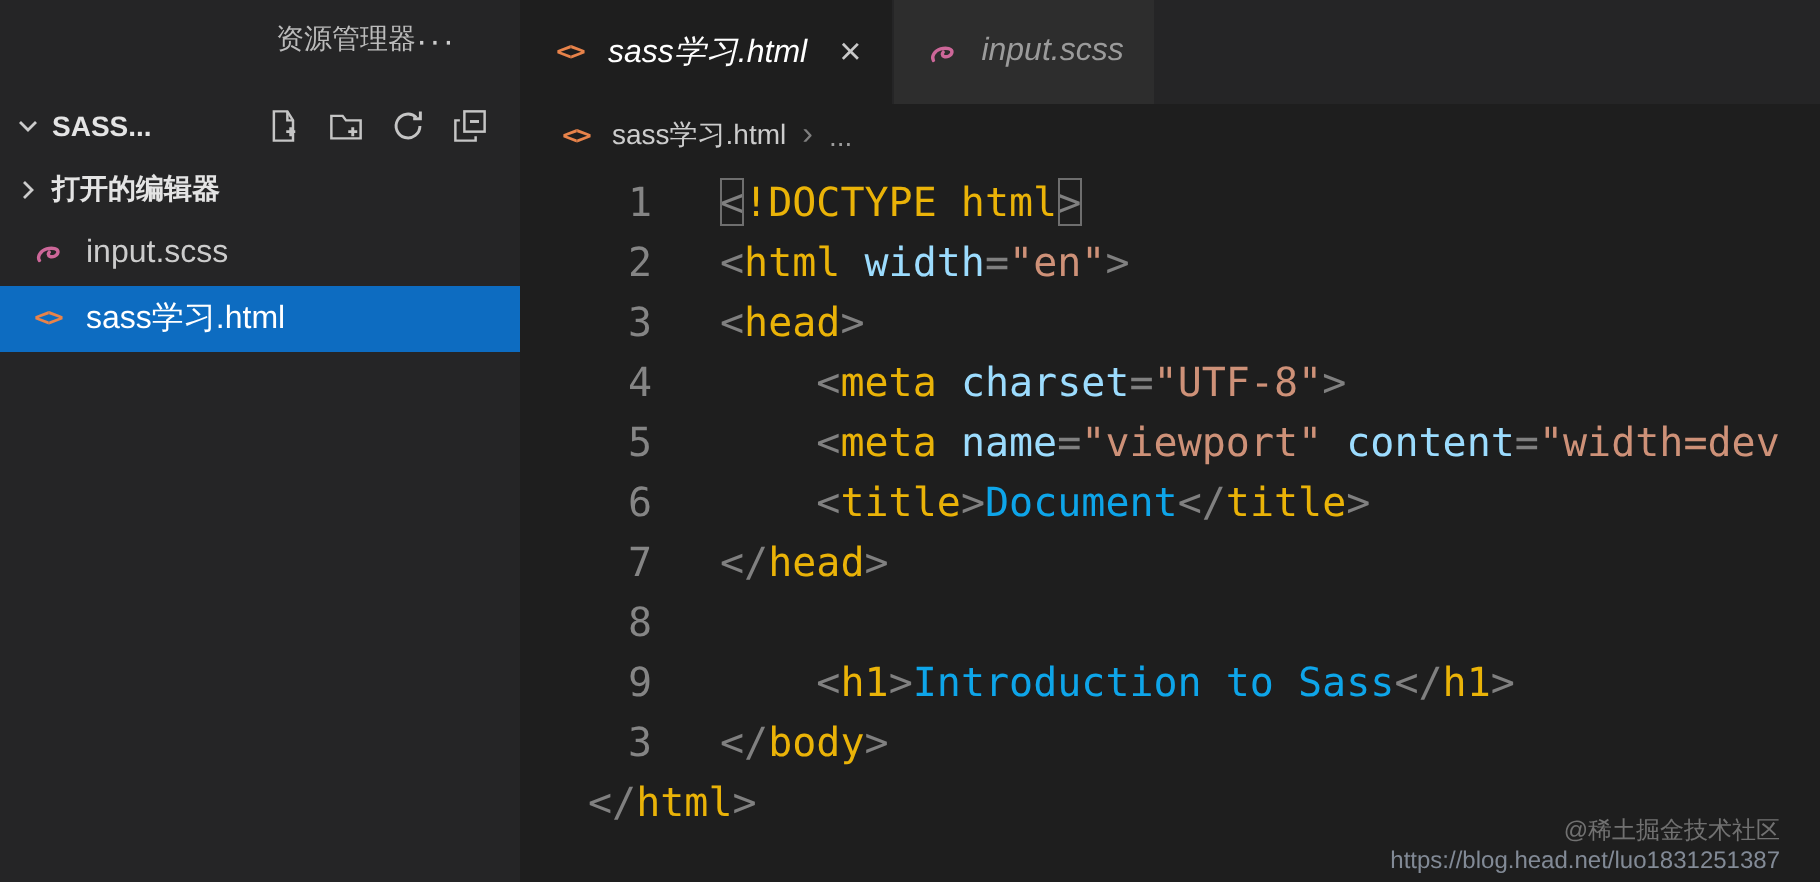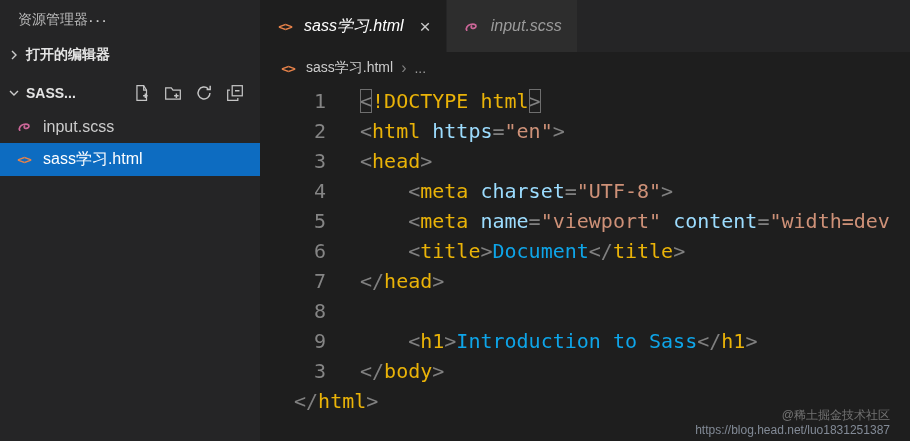--- a/index.html
+++ b/index.html
@@ -2,21 +2,21 @@
 <html><head>
 <meta charset="utf-8">
 <style>
   *{box-sizing:border-box;margin:0;padding:0}
   html,body{width:910px;height:441px;overflow:hidden}
   body{background:#1e1e1e;font-family:"Liberation Sans","DejaVu Sans",sans-serif;position:relative}
   .app{display:flex;width:100%;height:100%}
 
   
   .sidebar{width:260px;min-width:260px;background:#252526;color:#cccccc;display:flex;flex-direction:column}
-  .sb-header{height:40px;display:flex;align-items:center;justify-content:flex-start;padding:0 18px}
+  .sb-header{height:40px;display:flex;align-items:center;justify-content:flex-end;padding:0 32px}
   .sb-title{font-size:14px;color:#bbbbbb}
   .sb-more{font-size:17px;color:#cccccc;letter-spacing:1px;cursor:pointer;line-height:1}
   .sb-row{display:flex;align-items:center;height:30px;font-weight:bold;font-size:14px;color:#e4e4e4;padding-left:6px;gap:4px;cursor:pointer}
   .sb-row.ws{height:34px;margin-top:6px}
   .chev{width:16px;height:16px;flex:none}
   .ws-actions{margin-left:auto;display:flex;align-items:center;gap:13px;padding-right:16px}
   .action-icon{width:18px;height:18px;cursor:pointer}
   .file-row{display:flex;align-items:center;height:33px;padding-left:14px;gap:9px;font-size:16px;color:#cccccc;cursor:pointer}
   .file-row.selected{background:#0d6cc1;color:#ffffff}
   .fi{width:20px;text-align:center;flex:none;display:inline-flex;justify-content:center;align-items:center}
@@ -54,27 +54,20 @@
 <body>
 
 <div class="app">
 
   <aside class="sidebar">
     <div class="sb-header">
       <span class="sb-title">资源管理器</span>
       <span class="sb-more">···</span>
     </div>
 
-    <div class="sb-row">
-      <svg class="chev" viewBox="0 0 16 16">
-        <path d="M6 4l4 4-4 4" fill="none" stroke="#cccccc" stroke-width="1.4"></path>
-      </svg>
-      <span>打开的编辑器</span>
-    </div>
-
     <div class="sb-row ws">
       <svg class="chev" viewBox="0 0 16 16">
         <path d="M4 6l4 4 4-4" fill="none" stroke="#cccccc" stroke-width="1.4"></path>
       </svg>
       <span>SASS...</span>
       <span class="ws-actions">
         <svg class="action-icon" viewBox="0 0 16 16" fill="none" stroke="#c5c5c5" stroke-width="1.1">
           <path d="M9.5 1.5H3.5v13h8.5V5.5z"></path>
             <path d="M9.5 1.5v4h2.5"></path>
             <path d="M11 8.5v4M9 10.5h4" stroke-width="1.3"></path>
@@ -86,20 +79,27 @@
         <svg class="action-icon" viewBox="0 0 16 16" fill="none" stroke="#c5c5c5" stroke-width="1.3">
           <path d="M13.3 8a5.3 5.3 0 1 1-1.6-3.8"></path>
             <path d="M13.5 1.6v3.2h-3.2"></path>
         </svg>
         <svg class="action-icon" viewBox="0 0 16 16" fill="none" stroke="#c5c5c5" stroke-width="1.1">
           <rect x="5.5" y="1.5" width="9" height="9"></rect>
             <path d="M8 6h4" stroke-width="1.3"></path>
             <path d="M3.5 5.5h-2v9h9v-2"></path>
         </svg>
       </span>
+    </div>
+
+    <div class="sb-row">
+      <svg class="chev" viewBox="0 0 16 16">
+        <path d="M6 4l4 4-4 4" fill="none" stroke="#cccccc" stroke-width="1.4"></path>
+      </svg>
+      <span>打开的编辑器</span>
     </div>
 
     <div class="file-row">
       <span class="fi">
         <svg width="17" height="17" viewBox="0 0 16 16">
             <path d="M3.5 11.5c-1.2-1.8.6-4.6 3.4-5.4 2.7-.8 5.6-.2 5.3 1.7-.3 1.7-2.6 2.3-3.8 1.8-.9-.4-.9-1.4-.3-2" fill="none" stroke="#cd6799" stroke-width="1.6" stroke-linecap="round"></path>
           </svg>
       </span>
       <span class="file-name">input.scss</span>
     </div>
@@ -130,21 +130,21 @@
 
     <div class="breadcrumb">
       <span class="fi html-glyph">&lt;&gt;</span>
       <span class="bc-file">sass学习.html</span>
       <span class="bc-sep">›</span>
       <span class="bc-more">...</span>
     </div>
 
     <div class="code-area">
         <div class="code-line"><span class="ln">1</span><span class="code"><span class="tk-punct match">&lt;</span><span class="tk-tag">!DOCTYPE</span><span class="tk-tag"> html</span><span class="tk-punct match">&gt;</span></span></div>
-        <div class="code-line"><span class="ln">2</span><span class="code"><span class="tk-punct">&lt;</span><span class="tk-tag">html</span><span class="tk-txt"> </span><span class="tk-attr">https</span><span class="tk-punct">=</span><span class="tk-str">"en"</span><span class="tk-punct">&gt;</span></span></div>
+        <div class="code-line"><span class="ln">2</span><span class="code"><span class="tk-punct">&lt;</span><span class="tk-tag">html</span><span class="tk-txt"> </span><span class="tk-attr">width</span><span class="tk-punct">=</span><span class="tk-str">"en"</span><span class="tk-punct">&gt;</span></span></div>
         <div class="code-line"><span class="ln">3</span><span class="code"><span class="tk-punct">&lt;</span><span class="tk-tag">head</span><span class="tk-punct">&gt;</span></span></div>
         <div class="code-line"><span class="ln">4</span><span class="code"><span class="tk-txt">    </span><span class="tk-punct">&lt;</span><span class="tk-tag">meta</span><span class="tk-txt"> </span><span class="tk-attr">charset</span><span class="tk-punct">=</span><span class="tk-str">"UTF-8"</span><span class="tk-punct">&gt;</span></span></div>
         <div class="code-line"><span class="ln">5</span><span class="code"><span class="tk-txt">    </span><span class="tk-punct">&lt;</span><span class="tk-tag">meta</span><span class="tk-txt"> </span><span class="tk-attr">name</span><span class="tk-punct">=</span><span class="tk-str">"viewport"</span><span class="tk-txt"> </span><span class="tk-attr">content</span><span class="tk-punct">=</span><span class="tk-str">"width=dev</span></span></div>
         <div class="code-line"><span class="ln">6</span><span class="code"><span class="tk-txt">    </span><span class="tk-punct">&lt;</span><span class="tk-tag">title</span><span class="tk-punct">&gt;</span><span class="tk-txt">Document</span><span class="tk-punct">&lt;/</span><span class="tk-tag">title</span><span class="tk-punct">&gt;</span></span></div>
         <div class="code-line"><span class="ln">7</span><span class="code"><span class="tk-punct">&lt;/</span><span class="tk-tag">head</span><span class="tk-punct">&gt;</span></span></div>
         <div class="code-line"><span class="ln">8</span></div>
         <div class="code-line"><span class="ln">9</span><span class="code"><span class="tk-txt">    </span><span class="tk-punct">&lt;</span><span class="tk-tag">h1</span><span class="tk-punct">&gt;</span><span class="tk-txt">Introduction to Sass</span><span class="tk-punct">&lt;/</span><span class="tk-tag">h1</span><span class="tk-punct">&gt;</span></span></div>
         <div class="code-line"><span class="ln">3</span><span class="code"><span class="tk-punct">&lt;/</span><span class="tk-tag">body</span><span class="tk-punct">&gt;</span></span></div>
         <div class="code-line"><span class="code"><span class="tk-punct">&lt;/</span><span class="tk-tag">html</span><span class="tk-punct">&gt;</span></span></div>
       </div>

